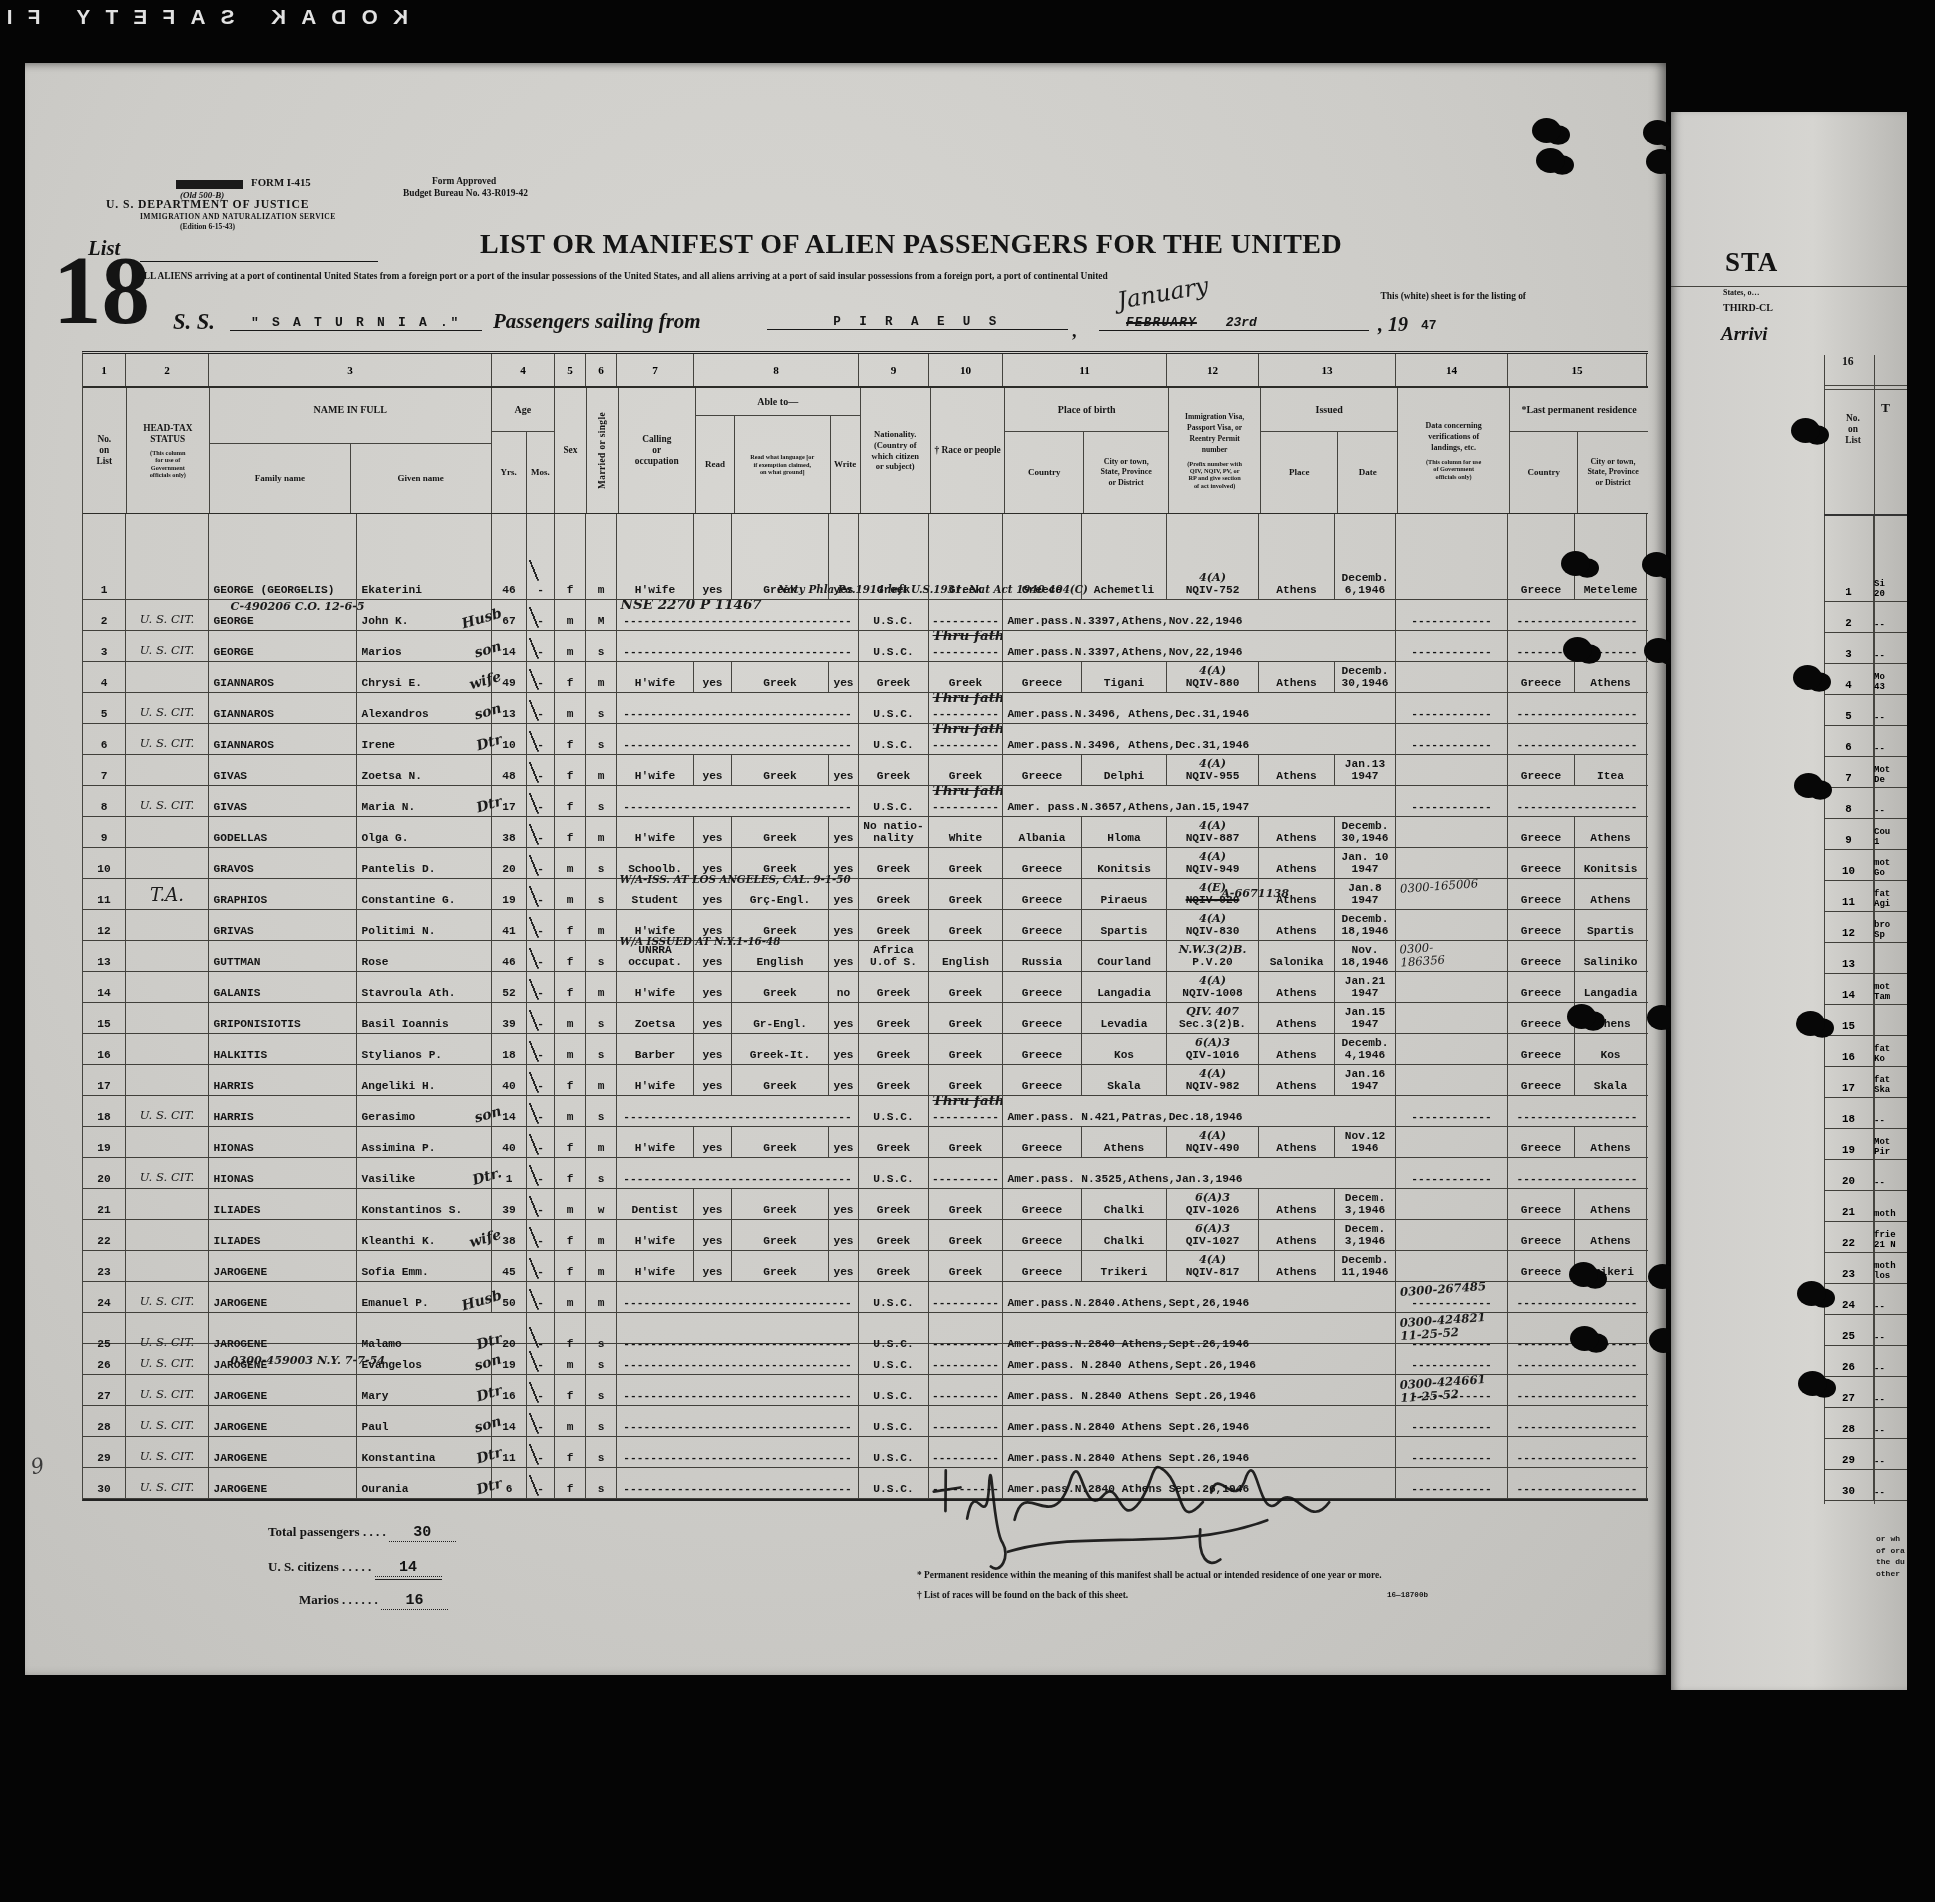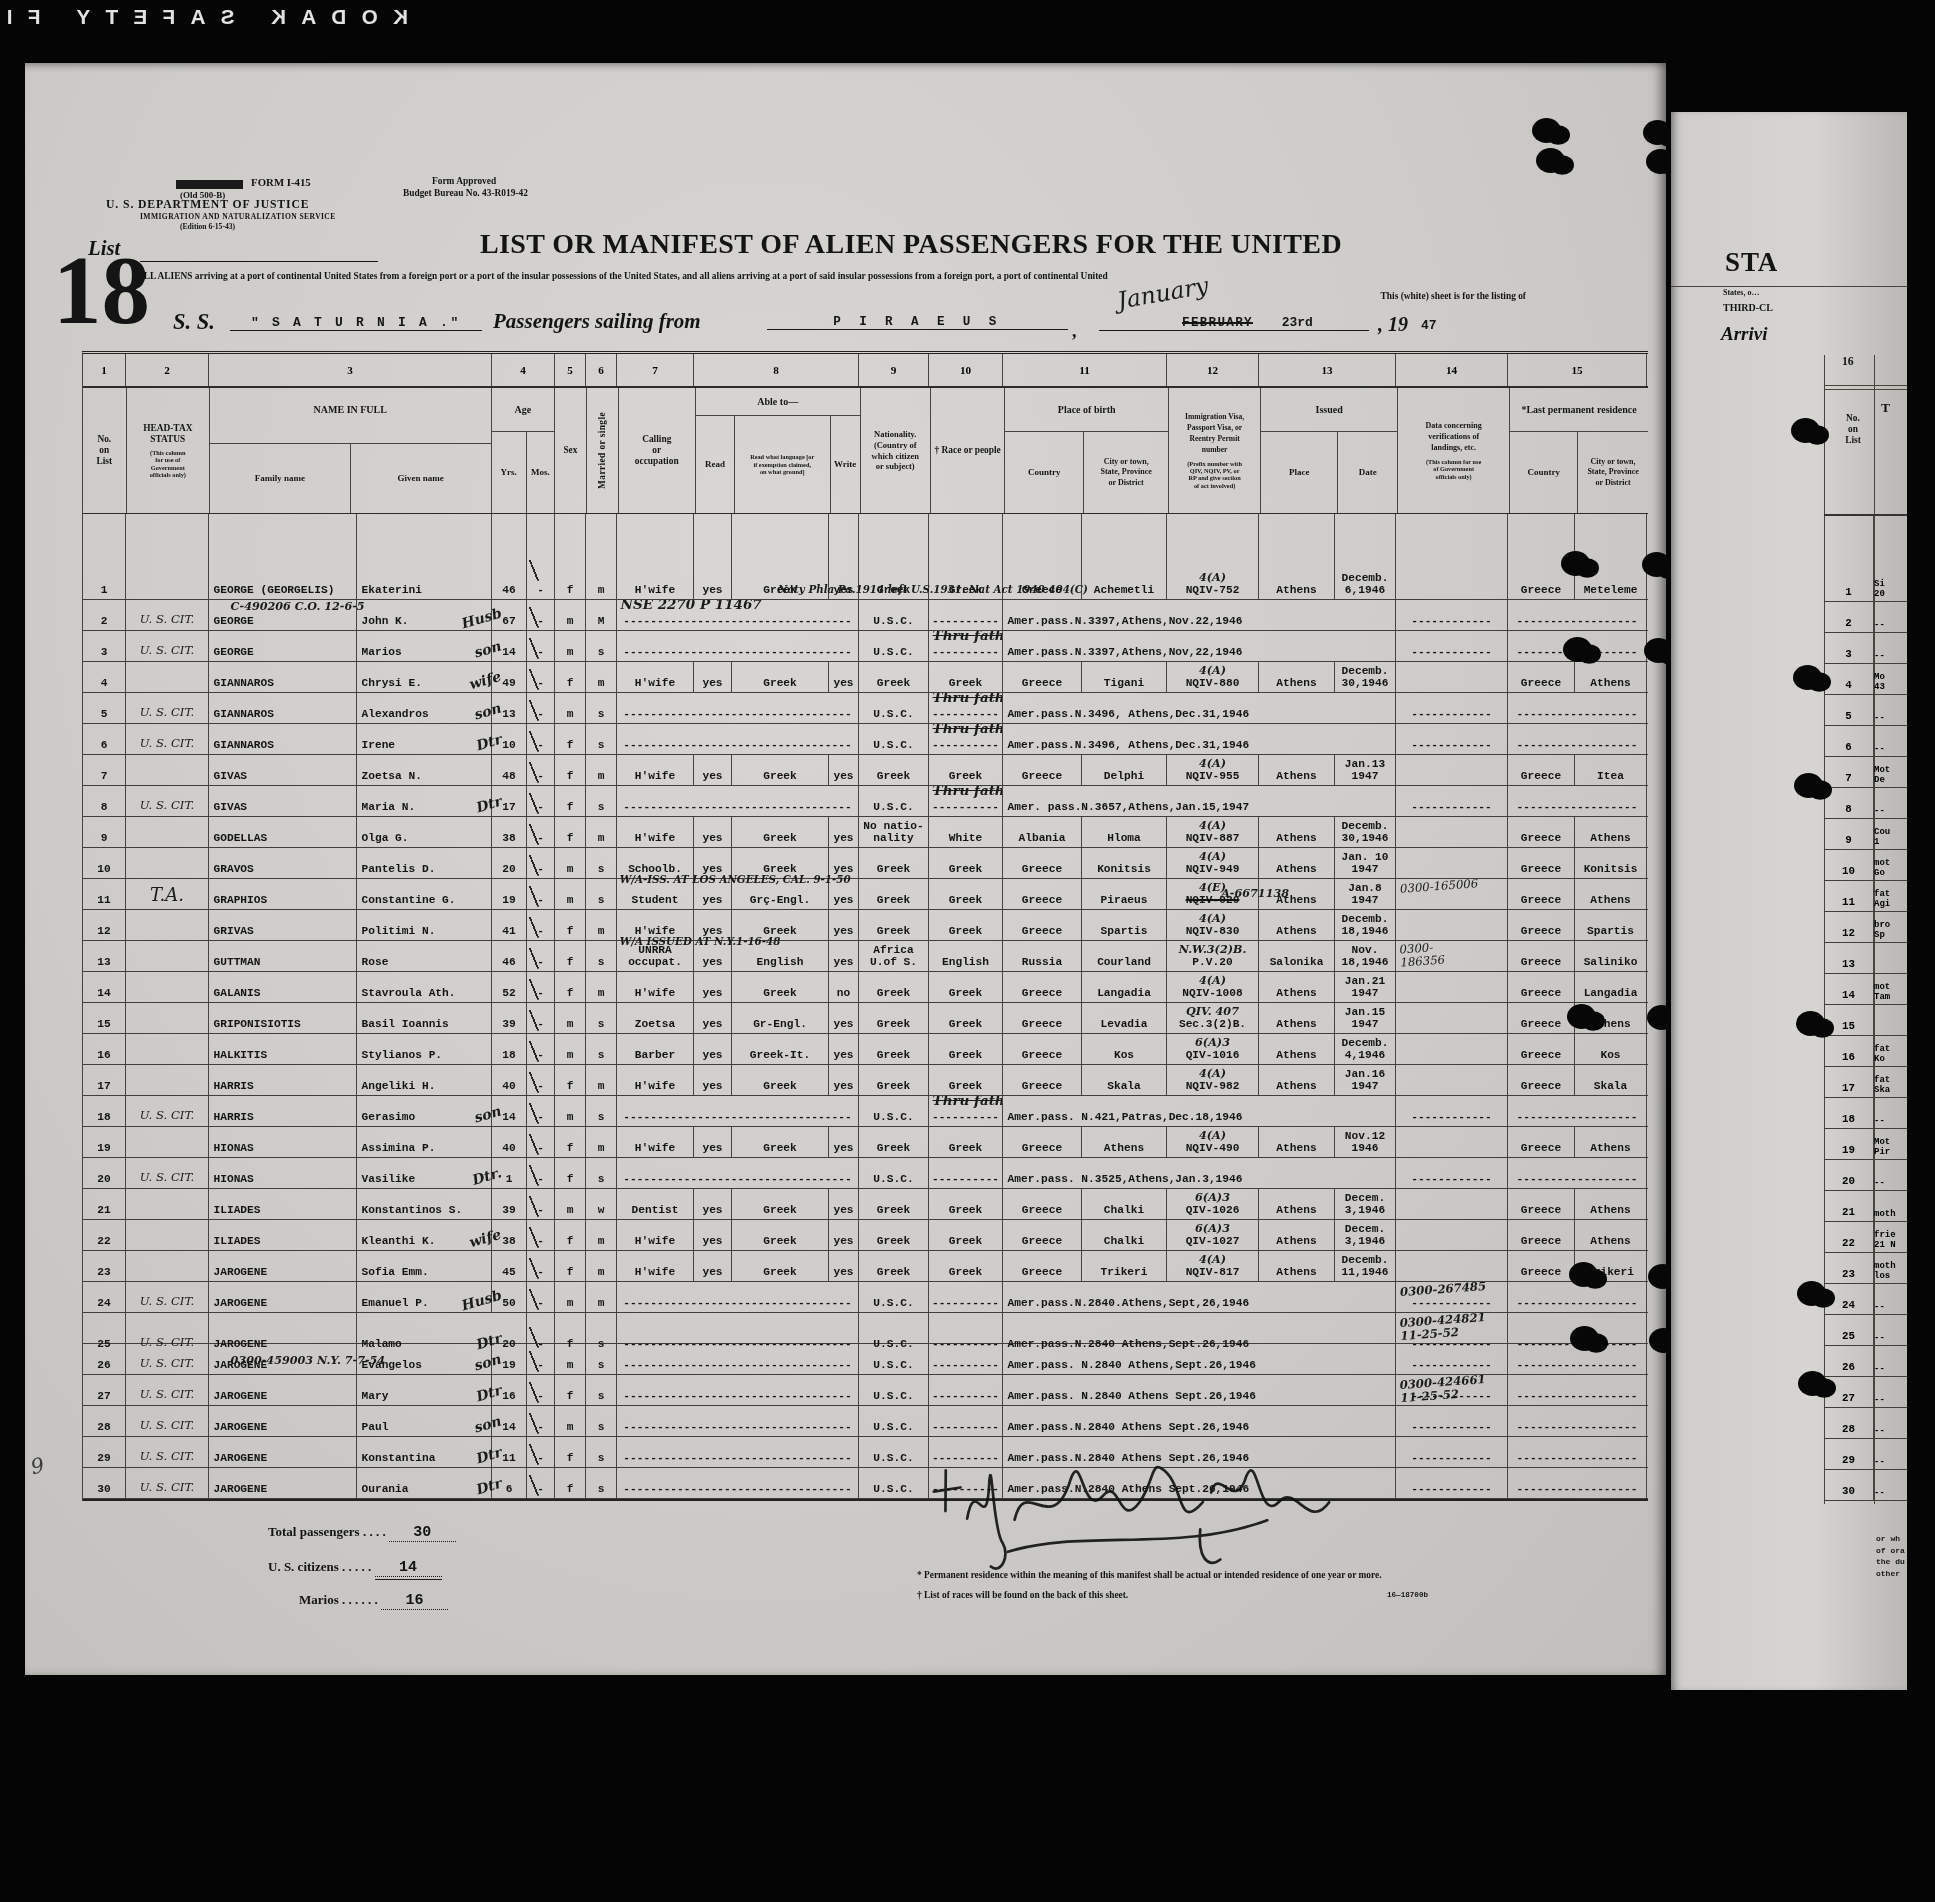--- a/index.html
+++ b/index.html
@@ -93,41 +93,41 @@
 <div id="root">
 
   <div class="kodak">KODAK SAFETY FILM</div>
 
   <div class="sheet">
 
     <div class="abs" style="left:151px;top:113px;white-space:nowrap;">
       <span class="redact"></span>
       <span class="ser b" style="font-size:10.8px;">FORM I-415</span>
     </div>
-    <div class="abs ser b" style="left:155px;top:127px;font-size:9px;">(Old 500-B)</div>
+    <div class="abs ser b" style="left:155px;top:127px;font-size:9px;font-style:italic;">(Old 500-B)</div>
     <div class="abs ser b" style="left:407px;top:113px;font-size:9.4px;">Form Approved</div>
     <div class="abs ser b" style="left:378px;top:125px;font-size:9.4px;">Budget Bureau No. 43-R019-42</div>
     <div class="abs ser b" style="left:81px;top:135px;font-size:11.7px;letter-spacing:0.9px;">U. S. DEPARTMENT OF JUSTICE</div>
     <div class="abs ser b" style="left:115px;top:149px;font-size:7.6px;letter-spacing:0.4px;">IMMIGRATION AND NATURALIZATION SERVICE</div>
     <div class="abs ser b" style="left:155px;top:159px;font-size:7.6px;">(Edition 6-15-43)</div>
 
     <div class="abs ser b it" style="left:63px;top:174px;font-size:20.7px;">List</div>
     <div class="abs" style="left:115px;top:198px;width:238px;border-bottom:1.3px solid #151515;"></div>
     <div class="abs ser b" style="left:28px;top:183px;font-size:97px;line-height:90px;">18</div>
 
     <div class="titleline ser">LIST OR MANIFEST OF ALIEN PASSENGERS FOR THE UNITED</div>
     <div class="subtitle ser">ALL ALIENS arriving at a port of continental United States from a foreign port or a port of the insular possessions of the United States, and all aliens arriving at a port of said insular possessions from a foreign port, a port of continental United</div>
     <div class="subtitle2 ser">This (white) sheet is for the listing of</div>
 
     <div class="abs ser b it" style="left:148px;top:246px;font-size:22.5px;">S. S.</div>
     <div class="abs uline mono" style="left:205px;top:252px;width:252px;text-align:center;font-size:13px;letter-spacing:2.7px;">" S A T U R N I A ."</div>
     <div class="abs ser b it" style="left:468px;top:246px;font-size:21px;">Passengers sailing from</div>
     <div class="abs uline mono" style="left:742px;top:252px;width:301px;text-align:center;font-size:12.6px;letter-spacing:5.4px;">P I R A E U S</div>
     <div class="abs ser b" style="left:1047px;top:258px;font-size:18px;">,</div>
-    <div class="abs uline" style="left:1074px;top:252px;width:270px;text-align:center;white-space:nowrap;">
+    <div class="abs uline" style="left:1074px;top:252px;width:270px;text-align:left;white-space:nowrap;font-style:italic;">
       <span class="mono strike" style="font-size:12.6px;letter-spacing:1.3px;margin-left:27px;">FEBRUARY</span>
       <span class="mono" style="font-size:13px;margin-left:27px;">23rd</span>
     </div>
     <div class="abs hand" style="left:1092px;top:216px;font-size:23.4px;transform:rotate(-10deg);">January</div>
     <div class="abs ser b it" style="left:1353px;top:250px;font-size:20px;">, 19</div>
     <div class="abs mono" style="left:1396px;top:255px;font-size:13px;">47</div>
 
     <div class="tbl">
       <div class="numsrow" id="numsrow" style="grid-template-columns: 43px 83px 283px 63px 31px 31px 77px 165px 70px 74px 164px 92px 137px 112px 139px;">
           <div>1</div>

